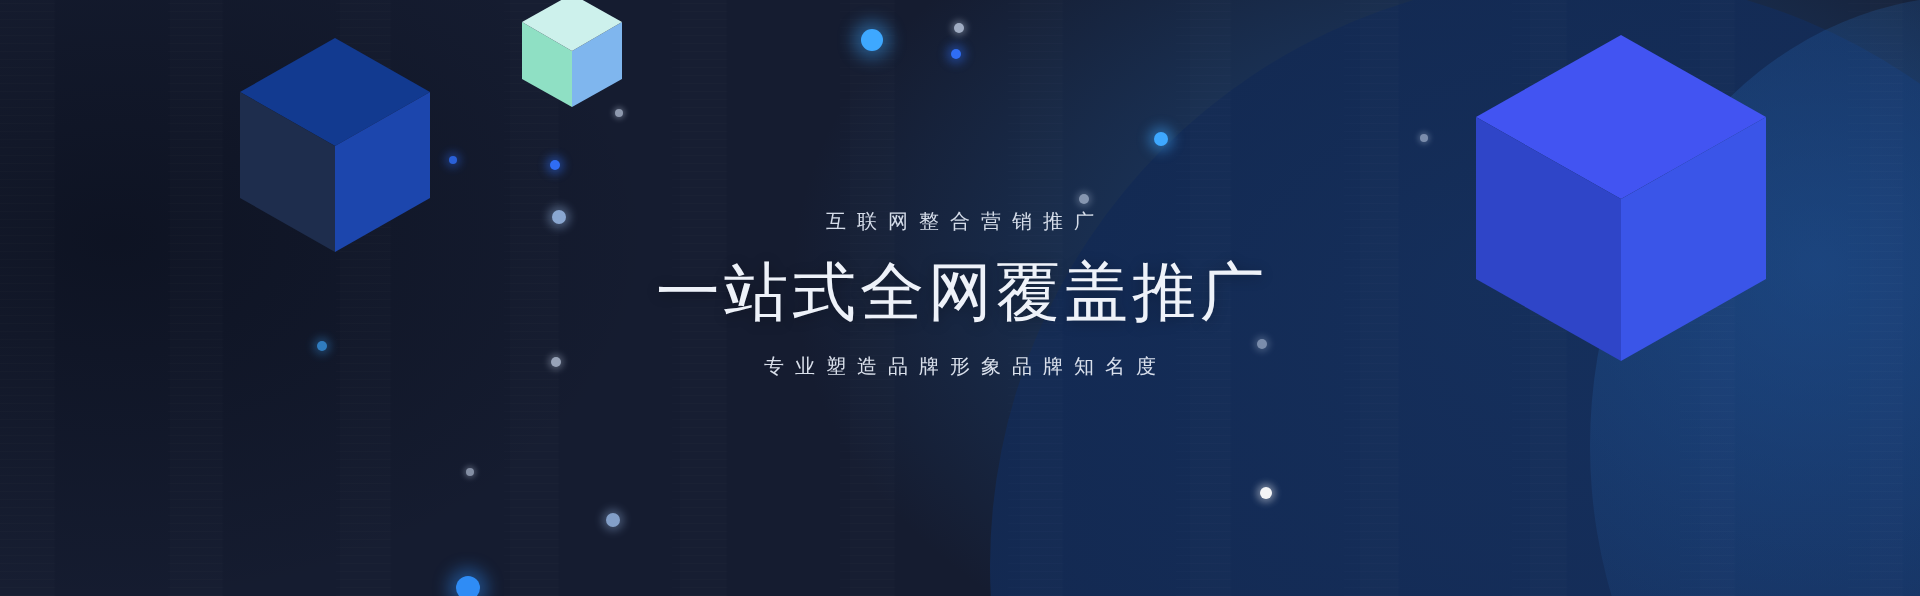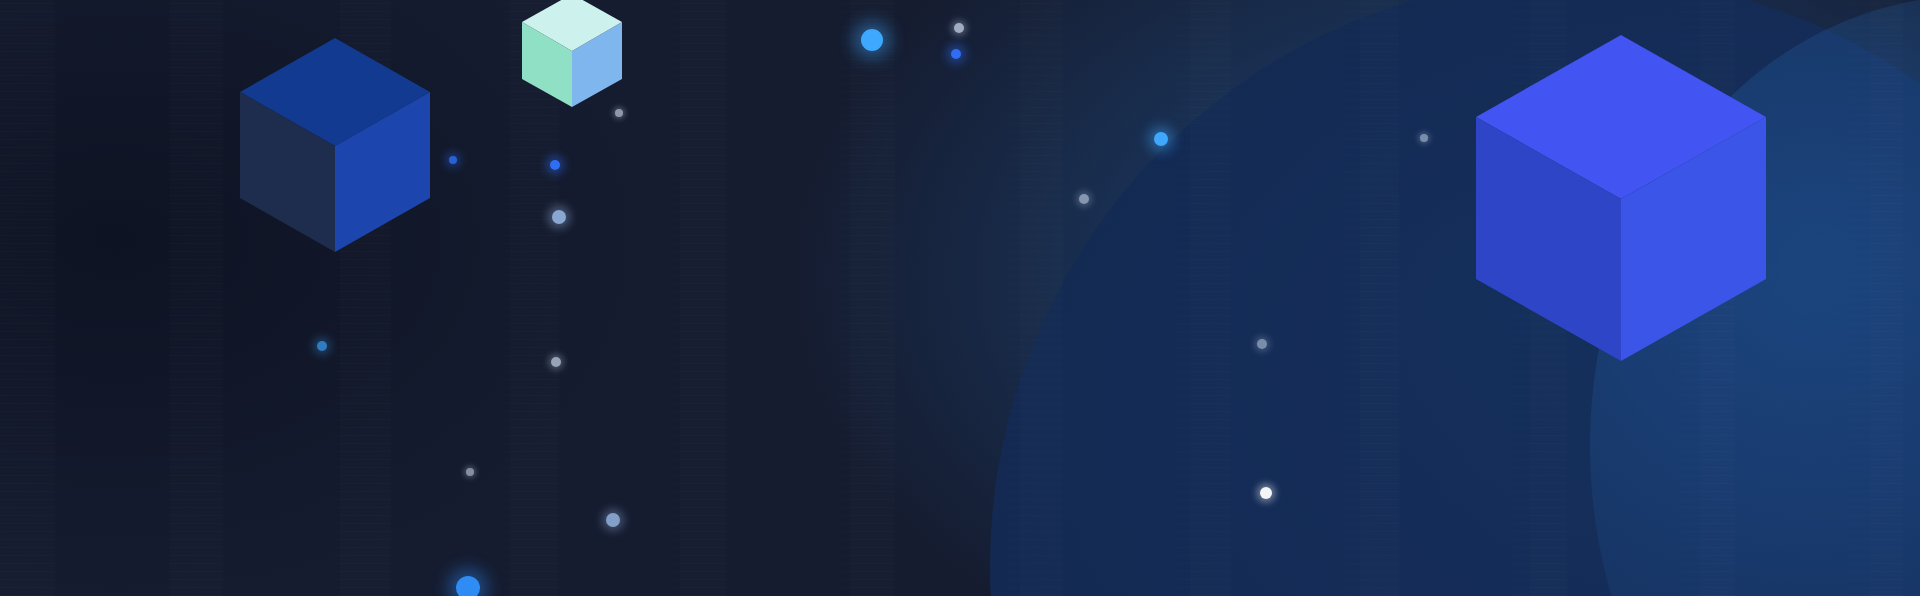--- a/index.html
+++ b/index.html
@@ -187,14 +187,19 @@
       <div class="dot" style="left: 551px; top: 357px; width: 10px; height: 10px; background: rgb(207, 220, 242); opacity: 0.7; box-shadow: rgba(207, 220, 242, 0.4) 0px 0px 6px 3px;"></div>
       <div class="dot" style="left: 466px; top: 468px; width: 8px; height: 8px; background: rgb(207, 220, 242); opacity: 0.6; box-shadow: rgba(207, 220, 242, 0.4) 0px 0px 5px 2.5px;"></div>
       <div class="dot" style="left: 606px; top: 513px; width: 14px; height: 14px; background: rgb(159, 192, 238); opacity: 0.8; box-shadow: rgba(159, 192, 238, 0.4) 0px 0px 8px 4px;"></div>
       <div class="dot" style="left: 456px; top: 576px; width: 24px; height: 24px; background: rgb(47, 140, 245); opacity: 1; box-shadow: rgba(47, 140, 245, 0.4) 0px 0px 16px 8px;"></div>
       <div class="dot" style="left: 1260px; top: 487px; width: 12px; height: 12px; background: rgb(255, 255, 255); opacity: 0.95; box-shadow: rgba(255, 255, 255, 0.4) 0px 0px 7px 3.5px;"></div>
       <div class="dot" style="left: 1257px; top: 339px; width: 10px; height: 10px; background: rgb(207, 220, 242); opacity: 0.55; box-shadow: rgba(207, 220, 242, 0.4) 0px 0px 6px 3px;"></div>
       <div class="dot" style="left: 1420px; top: 134px; width: 8px; height: 8px; background: rgb(207, 220, 242); opacity: 0.55; box-shadow: rgba(207, 220, 242, 0.4) 0px 0px 5px 2.5px;"></div>
       <div class="dot" style="left: 317px; top: 341px; width: 10px; height: 10px; background: rgb(62, 168, 255); opacity: 0.7; box-shadow: rgba(62, 168, 255, 0.4) 0px 0px 8px 4px;"></div>
     </div>
 
+  <div class="copy">
+    <div class="eyebrow">互联网整合营销推广</div>
+    <div class="headline">一站式全网覆盖推广</div>
+    <div class="tagline">专业塑造品牌形象品牌知名度</div>
+  </div>
 
 </div>
 
 </body></html>

